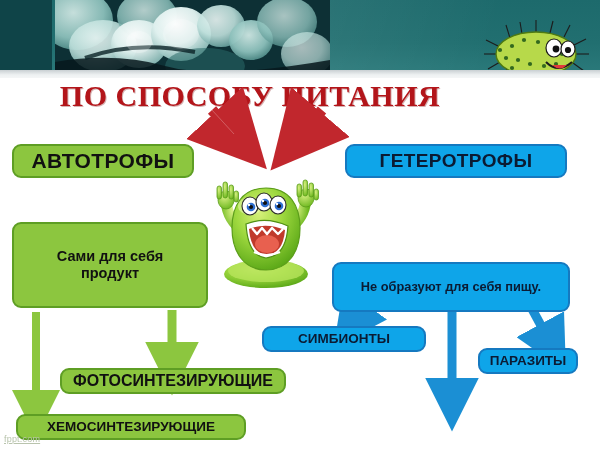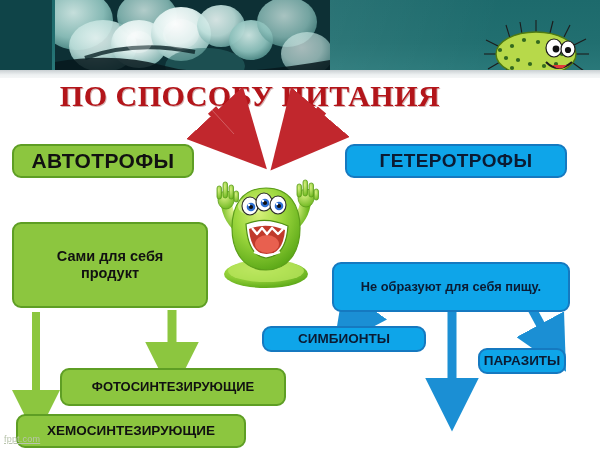--- a/index.html
+++ b/index.html
@@ -116,30 +116,30 @@
   }
   #box-auto-desc span { display: block; }
   #box-hetero-desc {
     left: 332px; top: 218px; width: 238px; height: 50px;
     font-size: 12.8px; flex-direction: column; padding: 2px 18px; margin-top: 44px;
   }
   #box-hetero-desc span { display: block; }
 
   
   #box-photosynth {
-    left: 60px; top: 368px; width: 226px; height: 38px; font-size: 13px;
+    left: 60px; top: 368px; width: 226px; height: 26px; font-size: 16px;
   }
   #box-chemosynth {
-    left: 16px; top: 414px; width: 230px; height: 34px; font-size: 13.5px;
+    left: 16px; top: 414px; width: 230px; height: 26px; font-size: 13.5px;
   }
   #box-saprotrophs {
     left: 262px; top: 326px; width: 164px; height: 26px; font-size: 13.5px;
   }
   #box-parasites {
-    left: 478px; top: 348px; width: 88px; height: 26px; font-size: 13.5px;
+    left: 478px; top: 348px; width: 100px; height: 26px; font-size: 13.5px;
   }
   #box-symbionts {
     left: 368px; top: 404px; width: 172px; height: 26px; font-size: 13.5px;
   }
 
   
   .arrowlayer {
     position: absolute;
     left: 0; top: 0;
     width: 600px; height: 449px;

